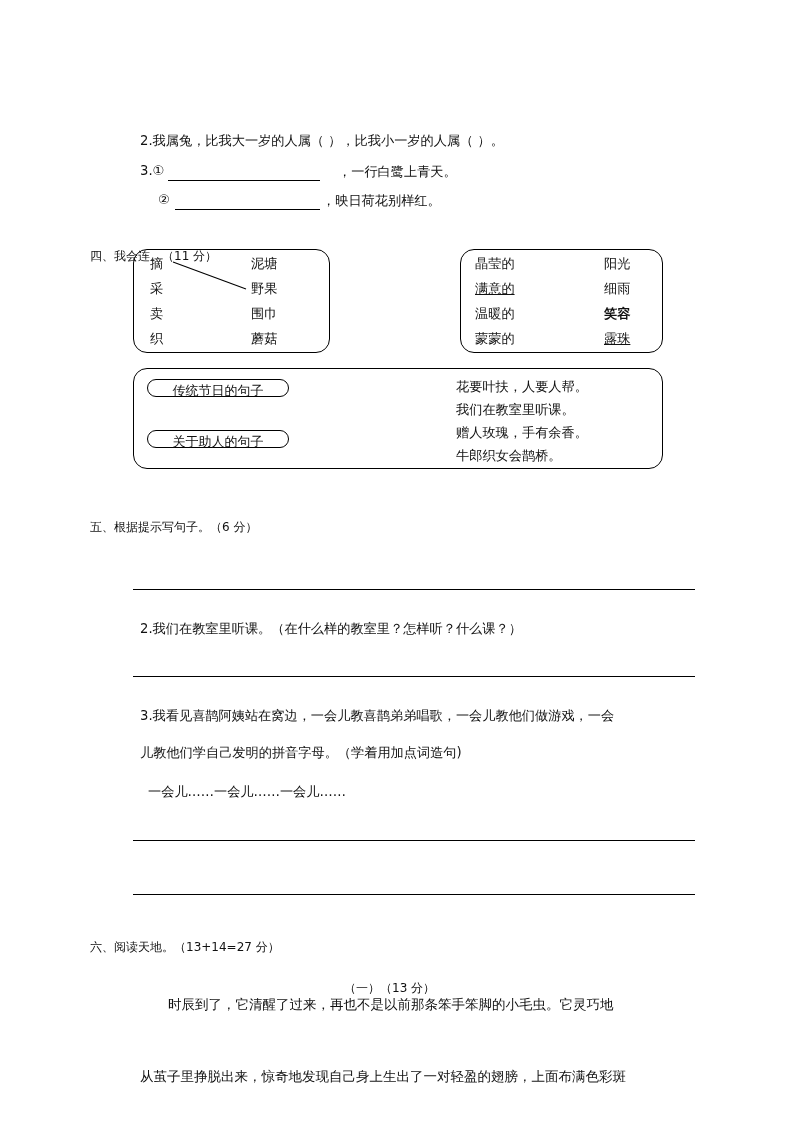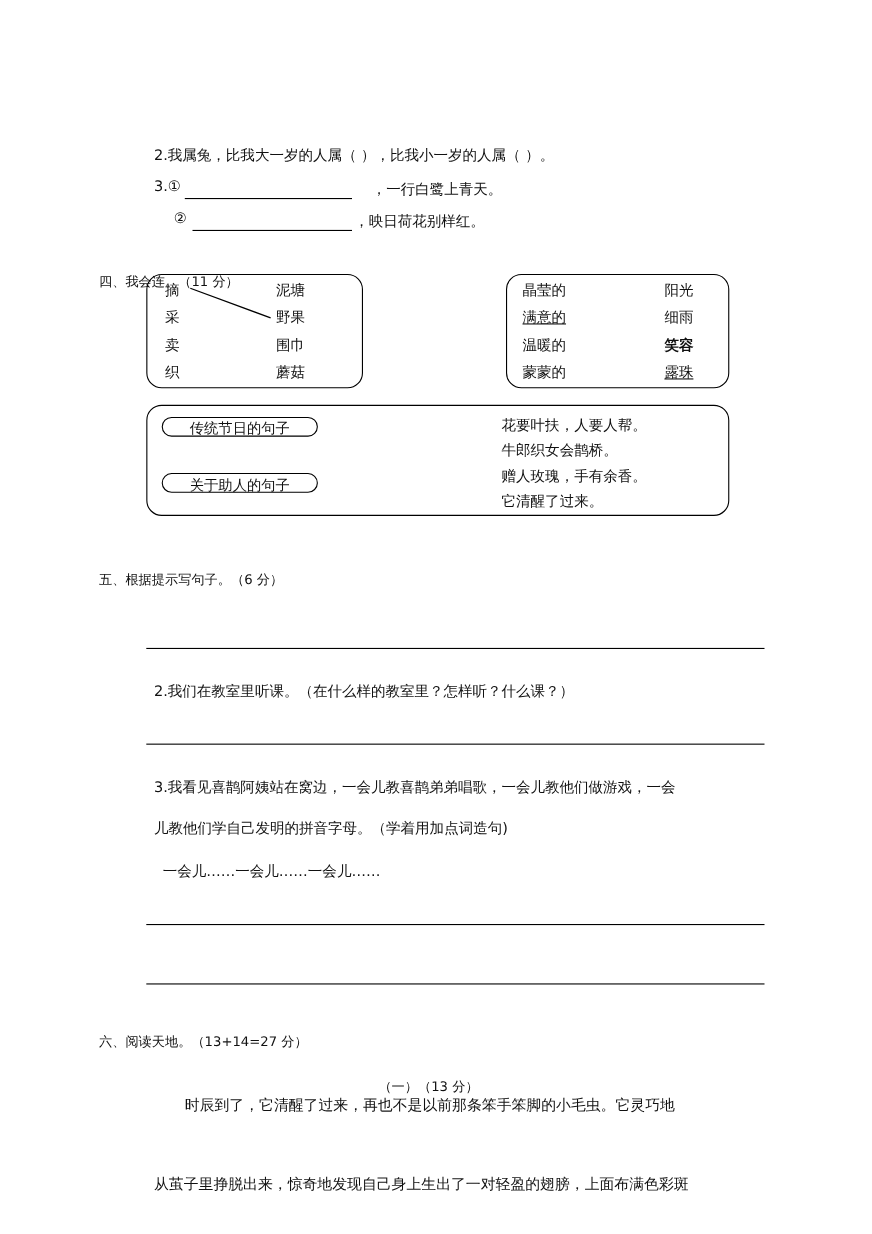--- a/index.html
+++ b/index.html
@@ -94,23 +94,23 @@
   <div class="blk cn t13" style="left:475px; top:330px;">蒙蒙的</div>
   <div class="blk cn t13" style="left:604px; top:255px;">阳光</div>
   <div class="blk cn t13" style="left:604px; top:280px;">细雨</div>
   <div class="blk cn t13" style="left:604px; top:305px;font-weight:bold;">笑容</div>
   <div class="blk cn t13" style="left:604px; top:330px;text-decoration:underline;">露珠</div>
 
   <div class="rbox" style="left:133px; top:368px; width:530px; height:101px;"></div>
   <div class="pill" style="left:147px; top:379px; width:142px;">传统节日的句子</div>
   <div class="pill" style="left:147px; top:430px; width:142px;">关于助人的句子</div>
   <div class="blk cn t13" style="left:456px; top:378px;">花要叶扶，人要人帮。</div>
-  <div class="blk cn t13" style="left:456px; top:401px;">牛郎织女会鹊桥。</div>
+  <div class="blk cn t13" style="left:456px; top:401px;">我们在教室里听课。</div>
   <div class="blk cn t13" style="left:456px; top:424px;">赠人玫瑰，手有余香。</div>
-  <div class="blk cn t13" style="left:456px; top:447px;">它清醒了过来。</div>
+  <div class="blk cn t13" style="left:456px; top:447px;">牛郎织女会鹊桥。</div>
 
   <div class="blk cn t14" style="left:90px; top:494px;">五、根据提示写句子。（6 分）</div>
 
   <div class="hr" style="left:133px; top:589px; width:562px;"></div>
 
   <div class="blk cn t13" style="left:140px; top:620px;">2.我们在教室里听课。（在什么样的教室里？怎样听？什么课？）</div>
   <div class="hr" style="left:133px; top:676px; width:562px;"></div>
 
   <div class="blk cn t13" style="left:140px; top:707px;">3.我看见喜鹊阿姨站在窝边，一会儿教喜鹊弟弟唱歌，一会儿教他们做游戏，一会</div>
   <div class="blk cn t13" style="left:140px; top:744px;">儿教他们学自己发明的拼音字母。（学着用加点词造句)</div>

